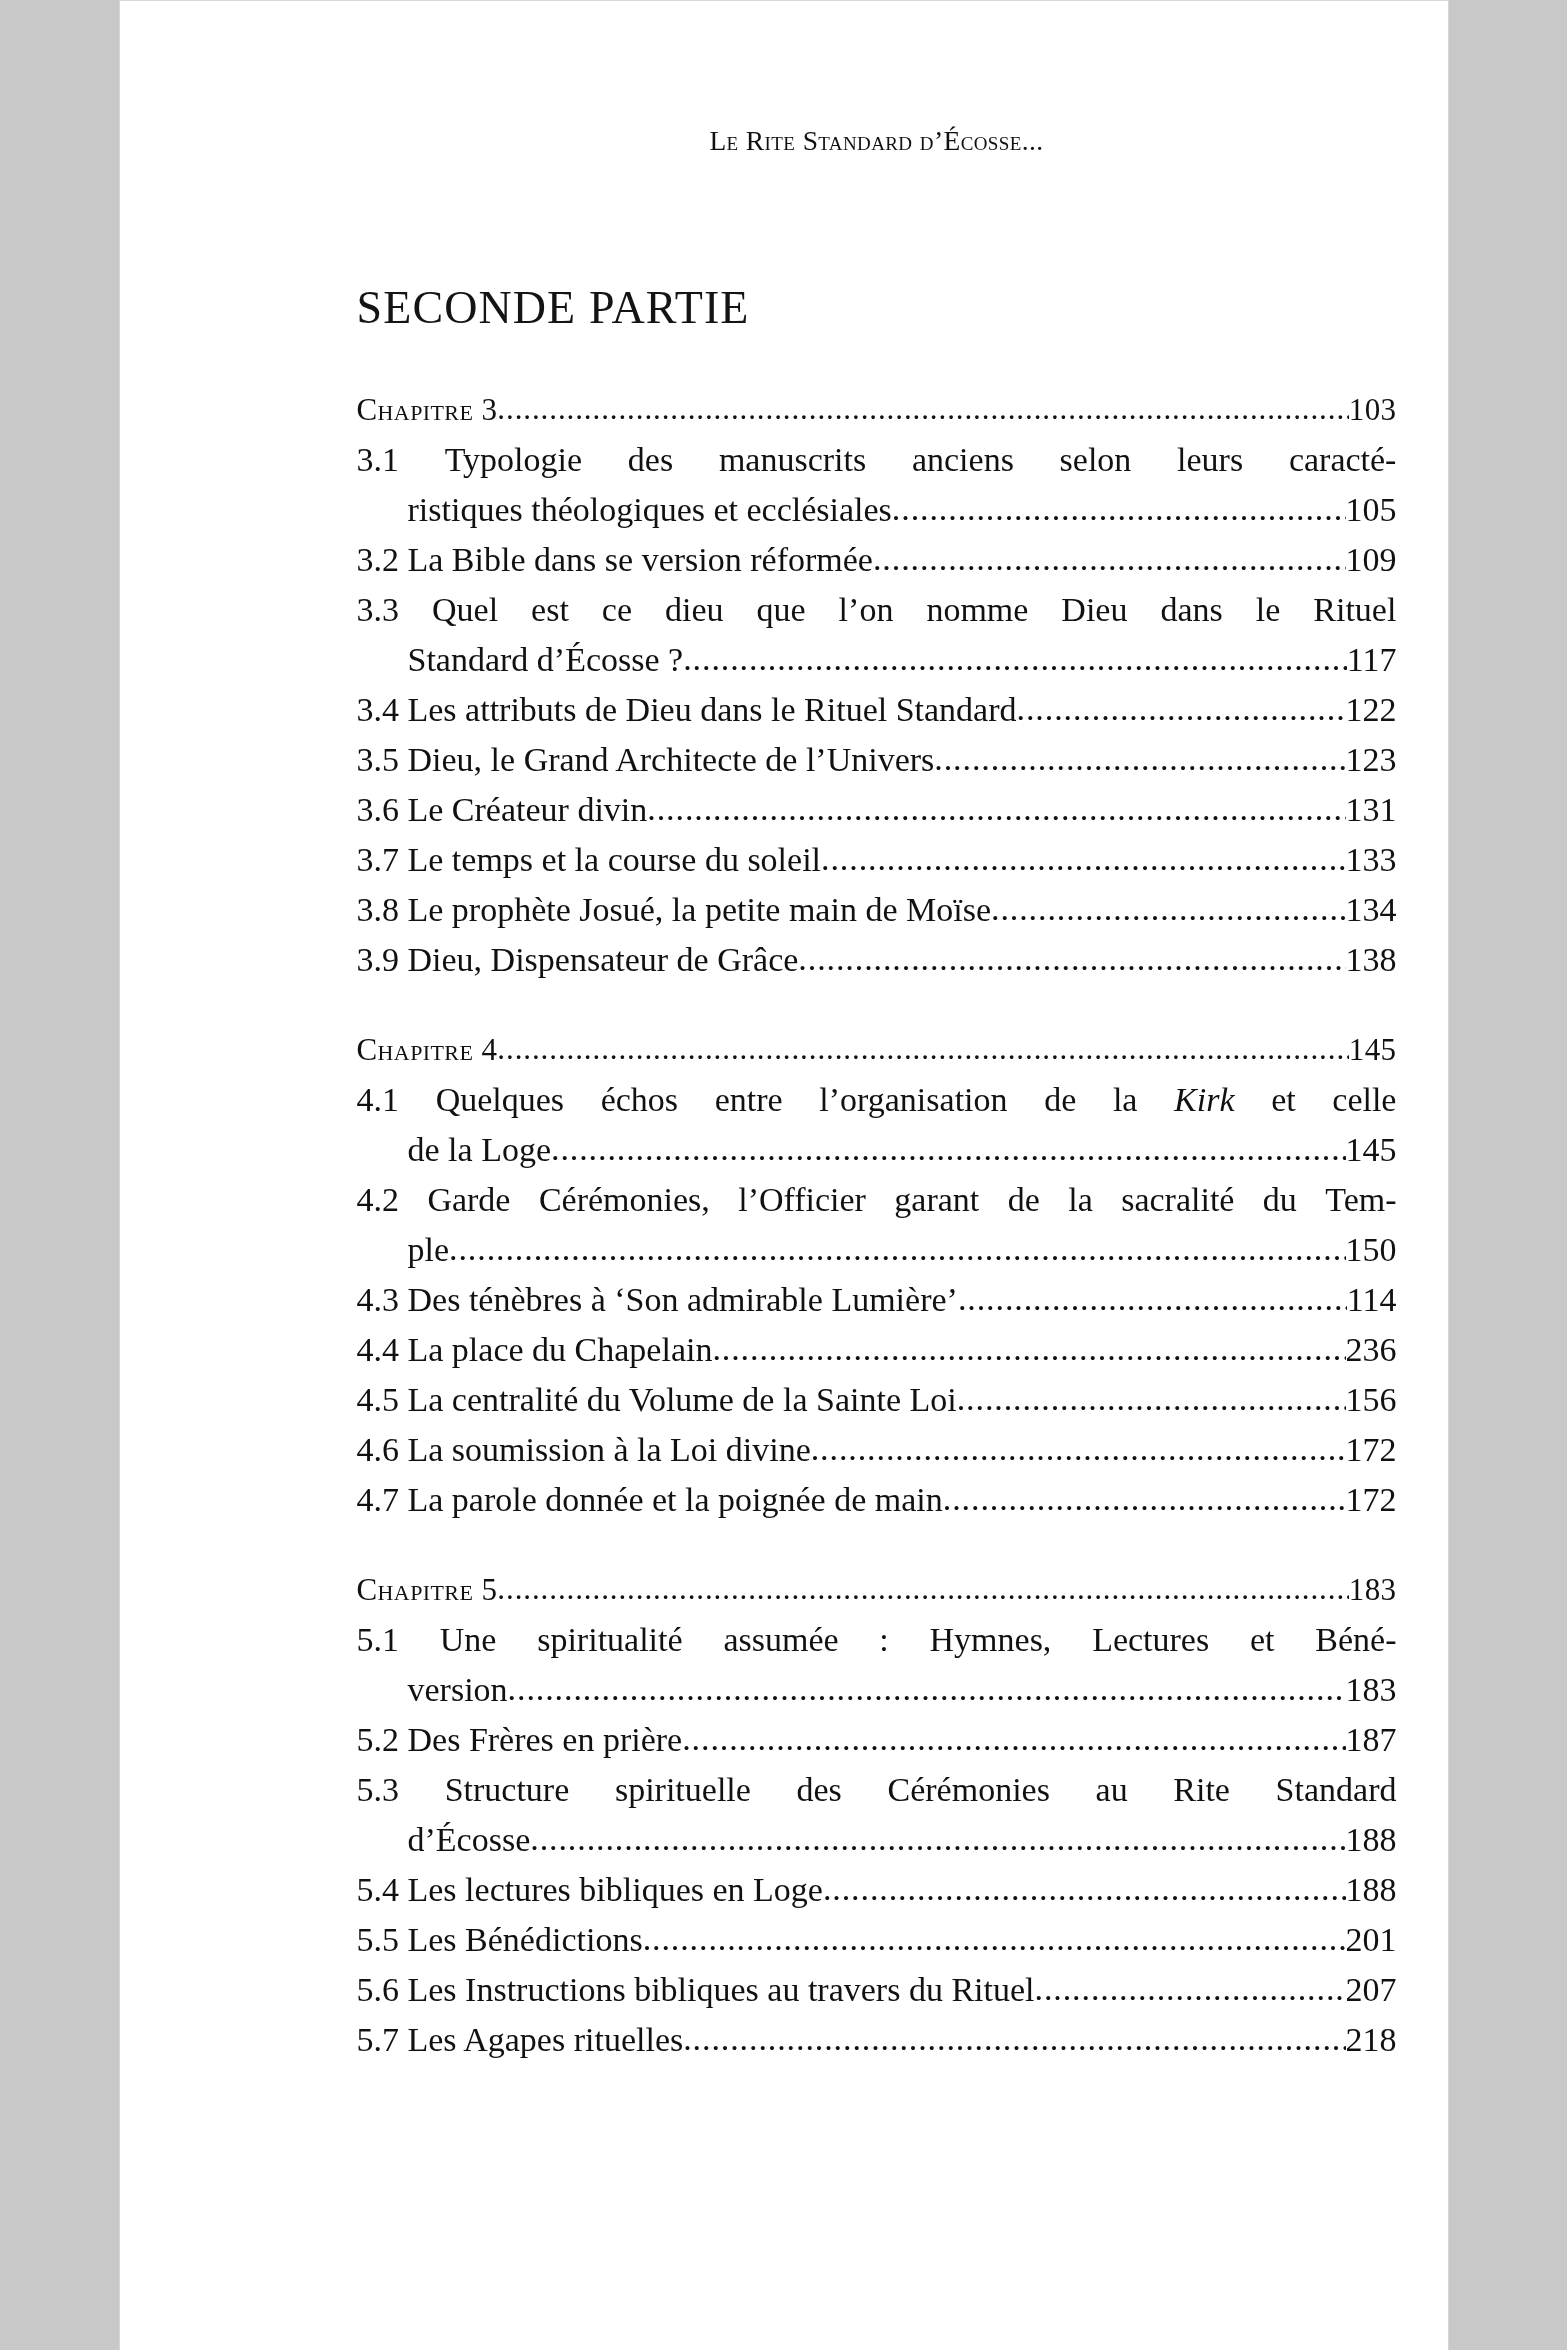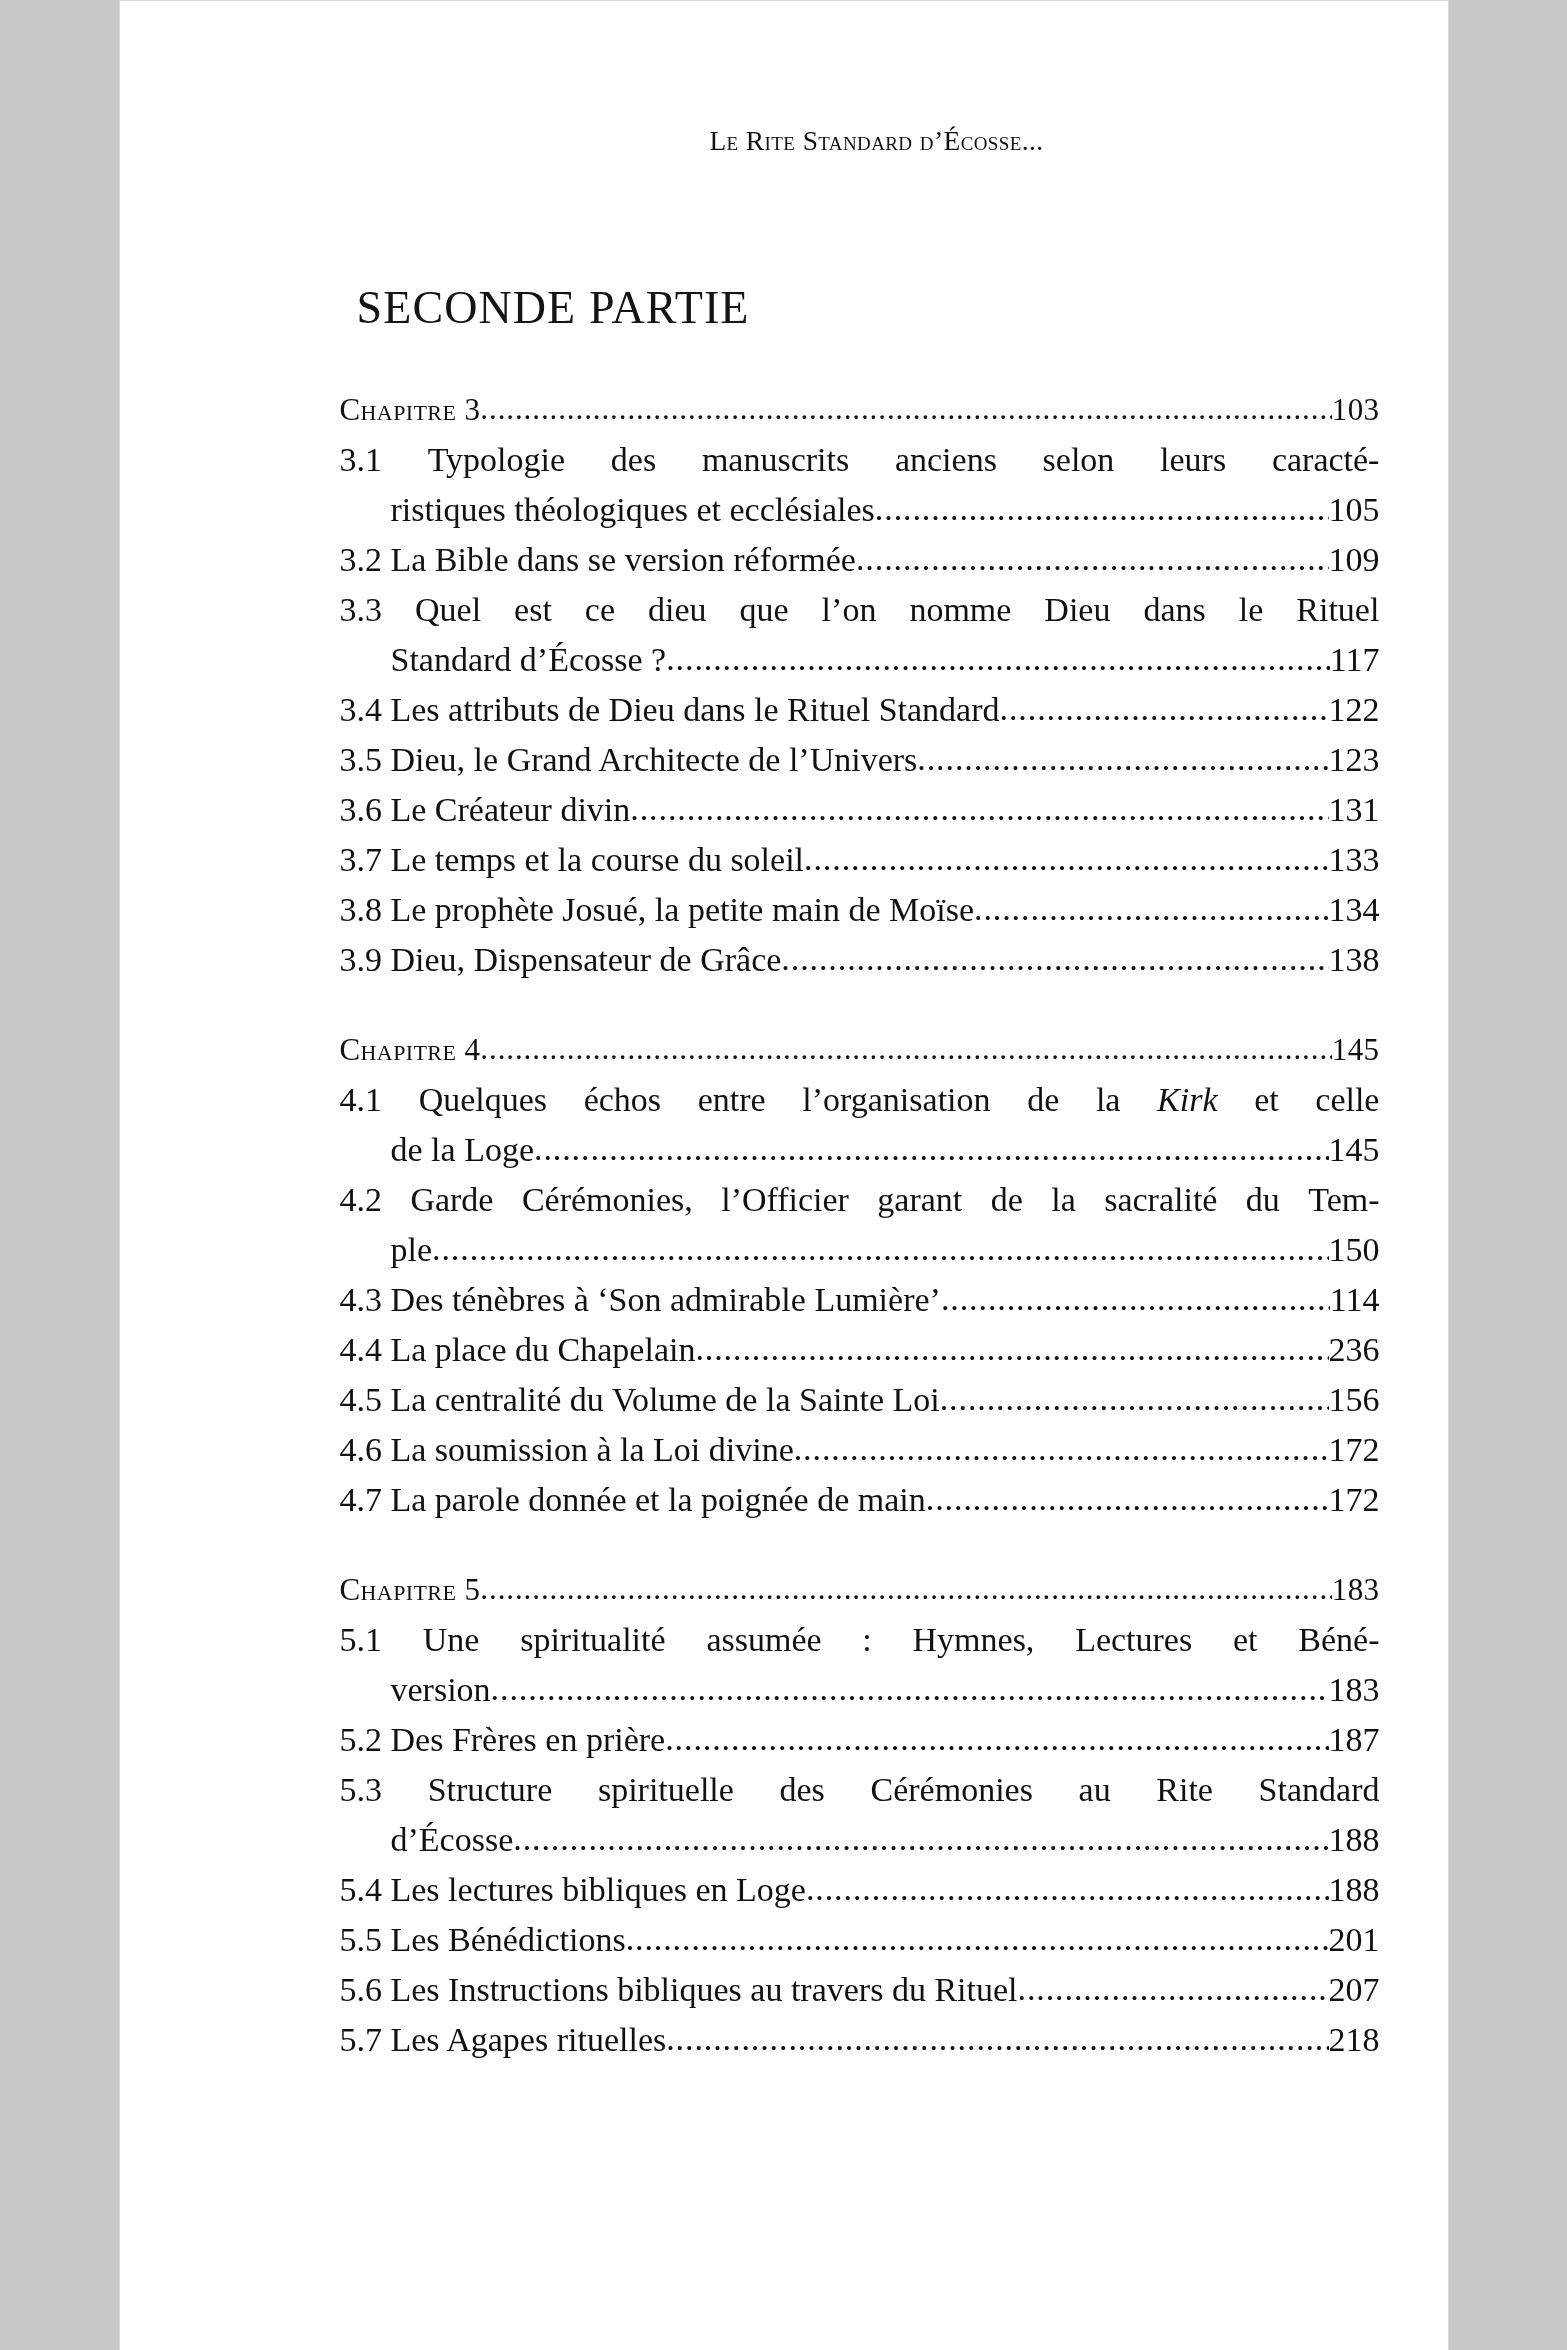--- a/index.html
+++ b/index.html
@@ -42,21 +42,21 @@
     top: 280px;
     font-size: 46px;
     letter-spacing: 1.1px;
     color: #141414;
     white-space: pre;
   }
 
   
   .toc {
     position: absolute;
-    left: 220px;
+    left: 237px;
     top: 384px;
     width: 1040px;
     color: #111111;
   }
   .chapter-group {
     margin-bottom: 40px;
   }
   .chapter-group:last-child { margin-bottom: 0; }
 
   .toc-line {

